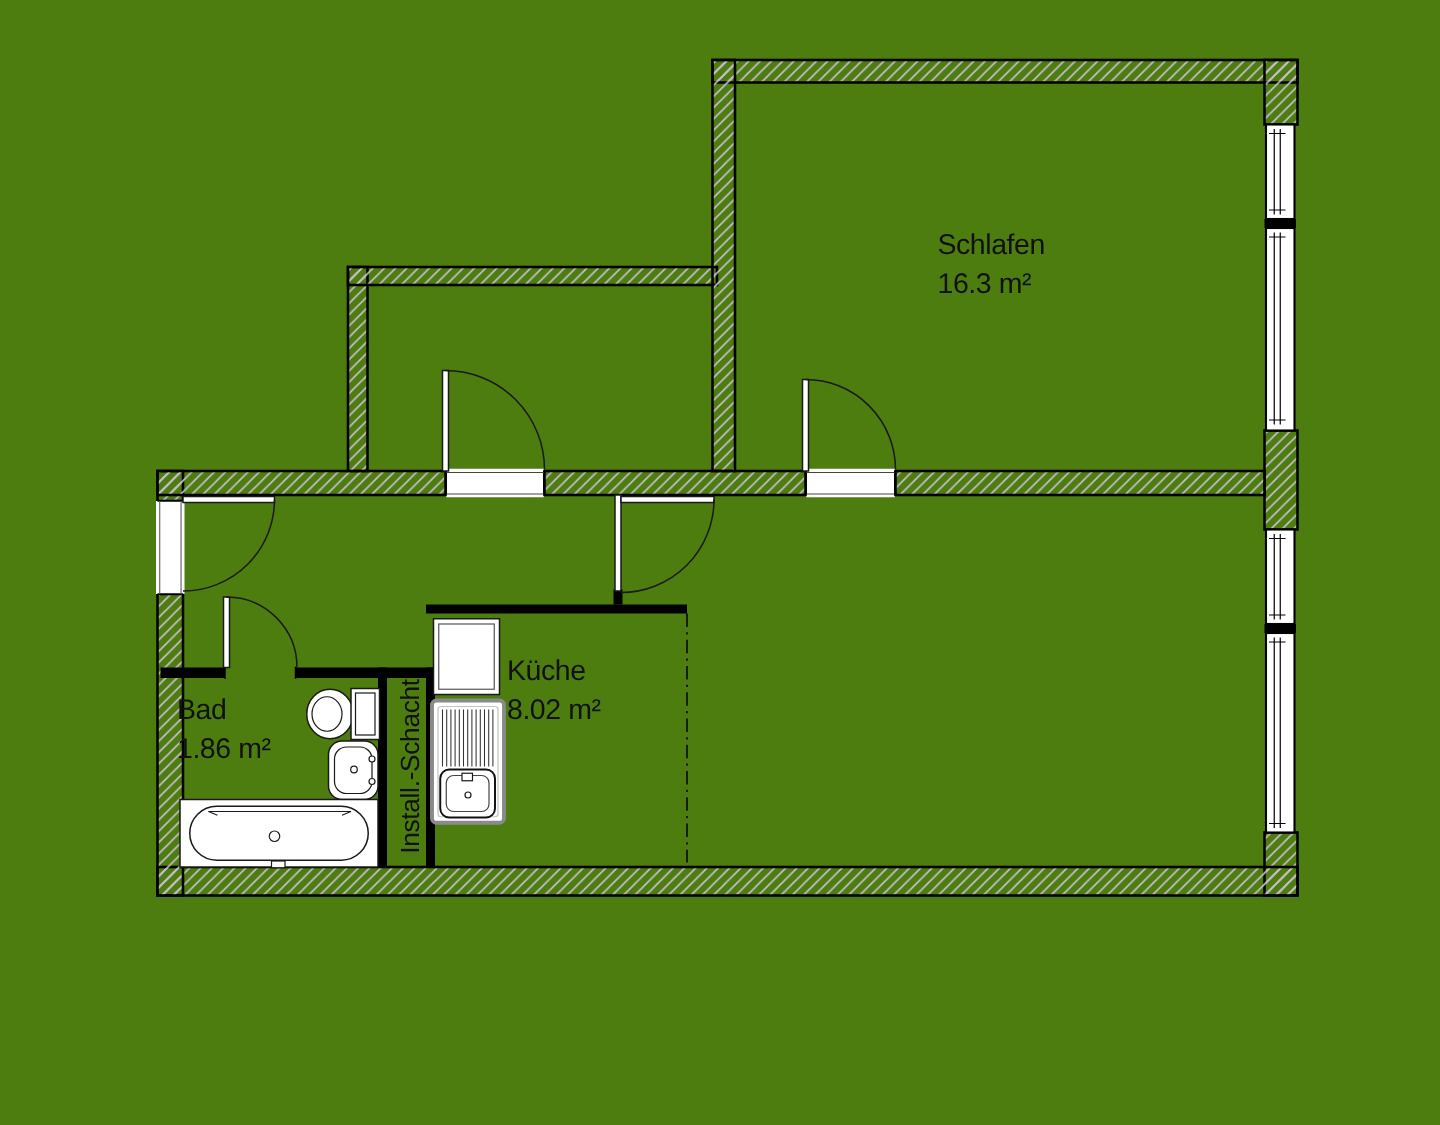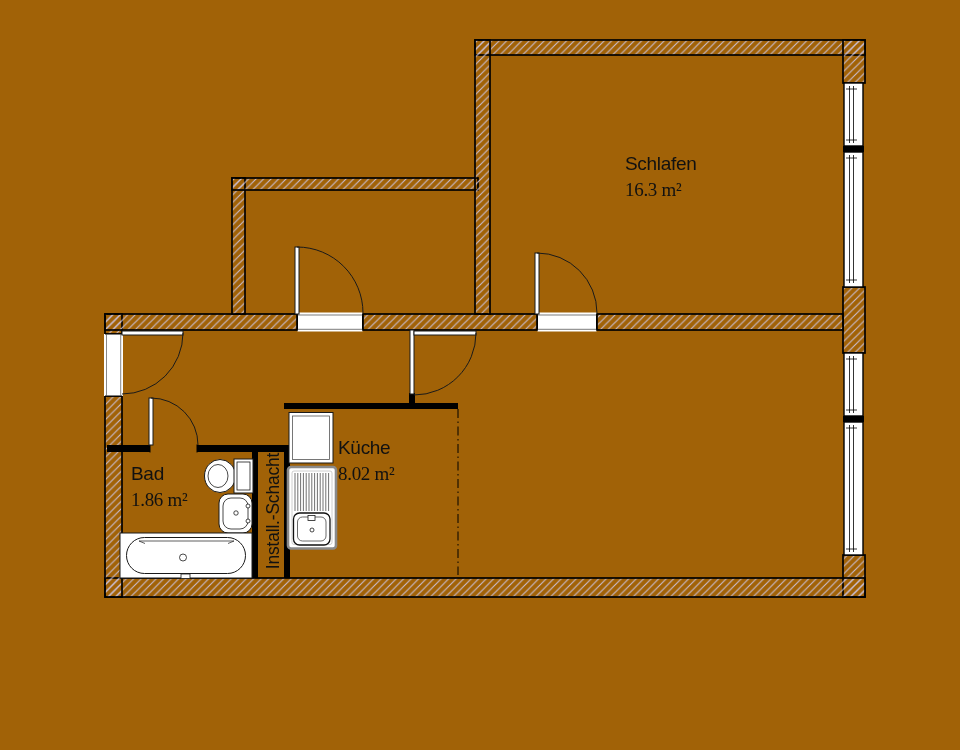--- a/index.html
+++ b/index.html
@@ -1,26 +1,26 @@
 <!DOCTYPE html>
 <html><head>
 <meta charset="utf-8">
 <title>Floor Plan</title>
 <style>
   html,body{margin:0;padding:0;background:#ffffff;}
   .stage{
-    position:relative;width:960px;height:750px;background:#a16207;
+    position:relative;width:960px;height:750px;background:#4d7c0f;
     font-family:"Liberation Sans",sans-serif;overflow:hidden;
   }
   .plan-svg{position:absolute;left:0;top:0;}
   .room-label{
     position:absolute;color:#111;font-size:19px;line-height:26px;
     letter-spacing:-0.3px;white-space:nowrap;z-index:5;
   }
-  .room-label .area{display:block;font-family:Liberation Serif, serif;}
+  .room-label .area{display:block;}
   .room-label .name{display:block;}
   .shaft-label{
     position:absolute;left:206px;top:501px;width:134px;height:20px;
     text-align:center;font-size:17.5px;line-height:20px;color:#111;
     letter-spacing:-0.2px;white-space:nowrap;transform:rotate(-90deg);z-index:5;
   }
 </style>
 </head>
 <body>
 
@@ -169,21 +169,21 @@
     </g>
   </svg>
 
   <div class="room-label" style="left:625px;top:151px">
     <span class="name">Schlafen</span>
     <span class="area">16.3 m²</span>
   </div>
 
 
 
-  <div class="room-label" style="left:131px;top:461px">
+  <div class="room-label" style="left:118px;top:461px">
     <span class="name">Bad</span>
     <span class="area">1.86 m²</span>
   </div>
 
   <div class="room-label" style="left:338px;top:435px">
     <span class="name">Küche</span>
     <span class="area">8.02 m²</span>
   </div>
 
 

